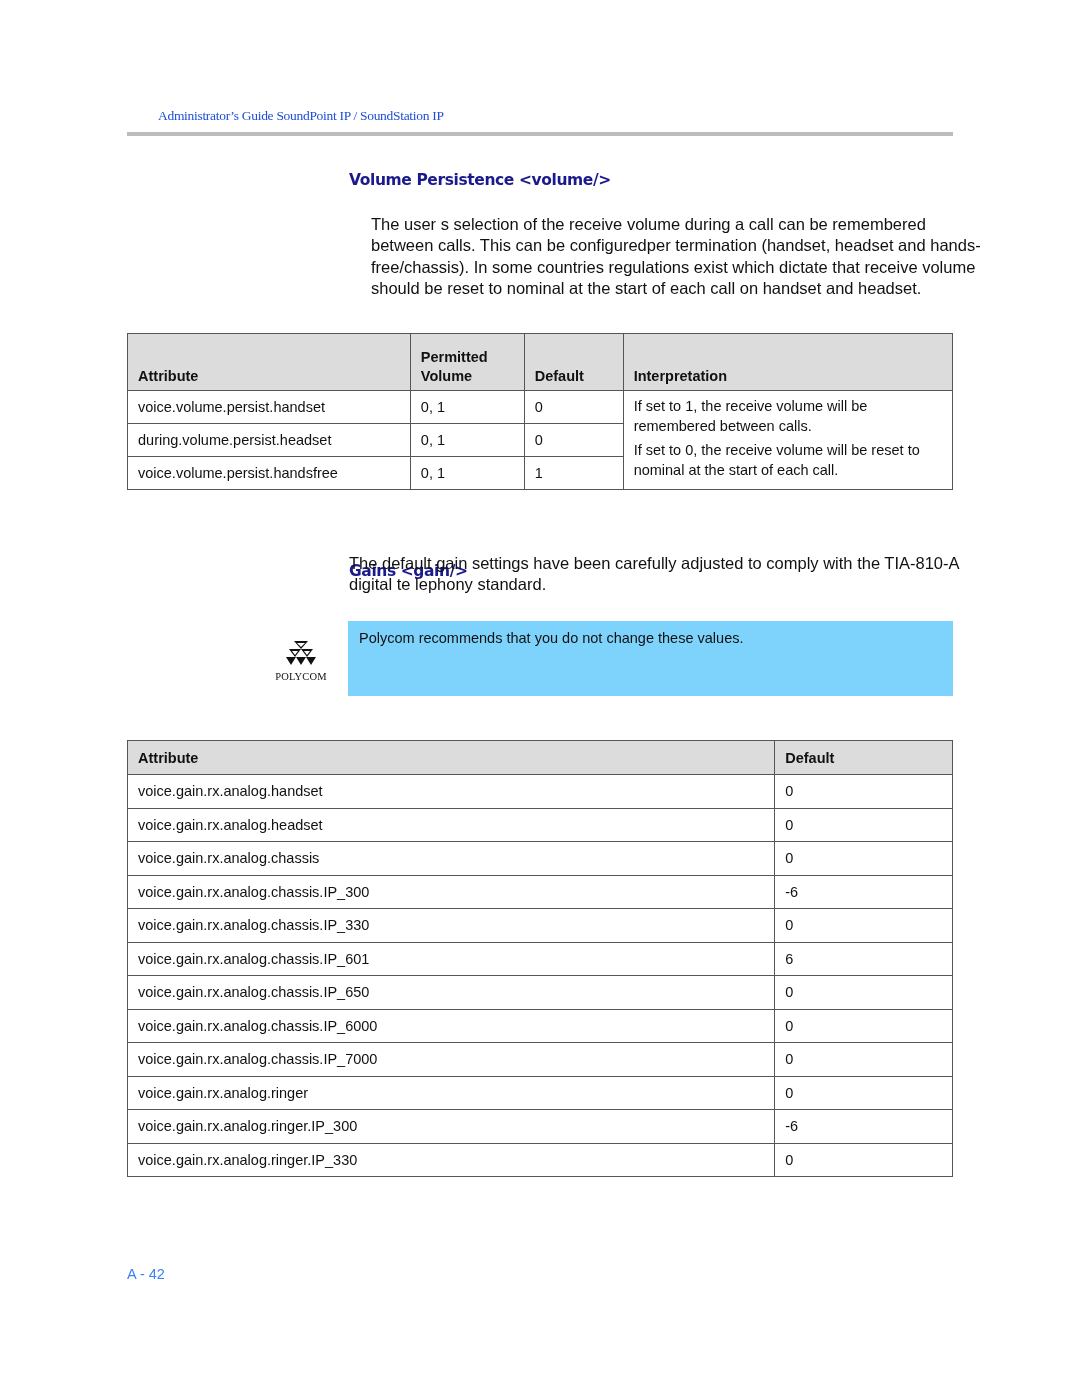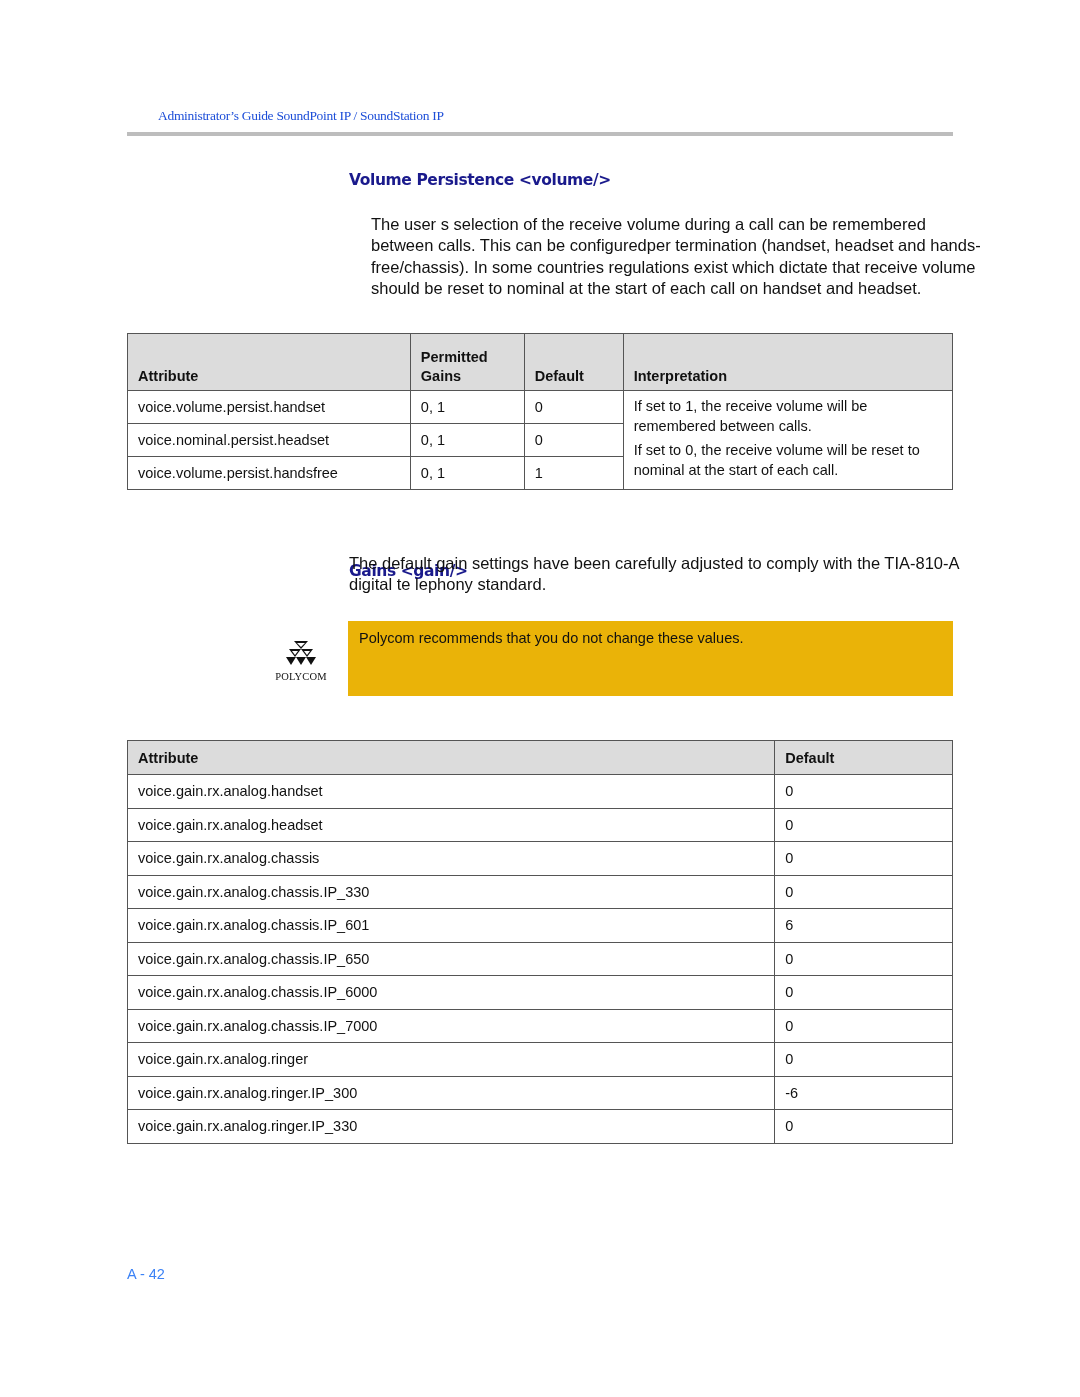--- a/index.html
+++ b/index.html
@@ -15,21 +15,21 @@
   th, td { border: 1px solid #555; text-align: left; vertical-align: middle; padding: 0 10px; }
   th { background: #dcdcdc; font-weight: bold; }
   .t1 { top: 333px; }
   .t1 th { height: 52px; vertical-align: bottom; padding-bottom: 4px; line-height: 19px; }
   .t1 td { height: 32px; }
   .t1 td.interp { vertical-align: top; padding-top: 5px; line-height: 20px; }
   .t1 td.interp p { margin: 0 0 4px 0; }
   .t2 { top: 740px; }
   .t2 th { height: 33px; }
   .t2 td { height: 32.5px; }
-  .note-box { position: absolute; left: 348px; top: 621px; width: 605px; height: 75px; background: #eab308; }
+  .note-box { position: absolute; left: 348px; top: 621px; width: 605px; height: 75px; background: #7dd3fc; }
   .note-text { position: absolute; left: 11px; top: 9px; font-size: 14.5px; color: #111; }
   .logo { position: absolute; left: 266px; top: 640px; width: 70px; text-align: center; }
   .logo-text { font-family: "Liberation Serif", serif; font-size: 10.5px; letter-spacing: 0.2px; color: #111; display: block; margin-top: 1px; }
   .page-number { position: absolute; left: 127px; top: 1266px; font-size: 14.5px; color: #3b82f6; }
 </style>
 </head>
 <body>
 
 <div class="running-header">Administrator’s Guide SoundPoint IP / SoundStation IP</div>
 <div class="header-rule"></div>
@@ -42,38 +42,38 @@
     <col style="width:283px">
       <col style="width:114px">
       <col style="width:99px">
       <col style="width:330px">
   </colgroup>
   <thead>
     <tr>
       <th>Attribute</th>
       <th>
         <span>Permitted</span><br>
-        <span>Gains</span>
+        <span>Volume</span>
       </th>
       <th>Default</th>
       <th>Interpretation</th>
     </tr>
   </thead>
   <tbody>
     <tr>
       <td>voice.volume.persist.handset</td>
       <td>0, 1</td>
       <td>0</td>
       <td rowspan="3" class="interp">
         <p>If set to 1, the receive volume will be remembered between calls.</p>
         <p>If set to 0, the receive volume will be reset to nominal at the start of each call.</p>
       </td>
     </tr>
     <tr>
-      <td>voice.nominal.persist.headset</td>
+      <td>during.volume.persist.headset</td>
       <td>0, 1</td>
       <td>0</td>
     </tr>
     <tr>
       <td>voice.volume.persist.handsfree</td>
       <td>0, 1</td>
       <td>1</td>
     </tr>
   </tbody>
 </table>
@@ -118,20 +118,24 @@
       </tr>
     <tr>
         <td>voice.gain.rx.analog.headset</td>
         <td>0</td>
       </tr>
     <tr>
         <td>voice.gain.rx.analog.chassis</td>
         <td>0</td>
       </tr>
     <tr>
+        <td>voice.gain.rx.analog.chassis.IP_300</td>
+        <td>-6</td>
+      </tr>
+    <tr>
         <td>voice.gain.rx.analog.chassis.IP_330</td>
         <td>0</td>
       </tr>
     <tr>
         <td>voice.gain.rx.analog.chassis.IP_601</td>
         <td>6</td>
       </tr>
     <tr>
         <td>voice.gain.rx.analog.chassis.IP_650</td>
         <td>0</td>

